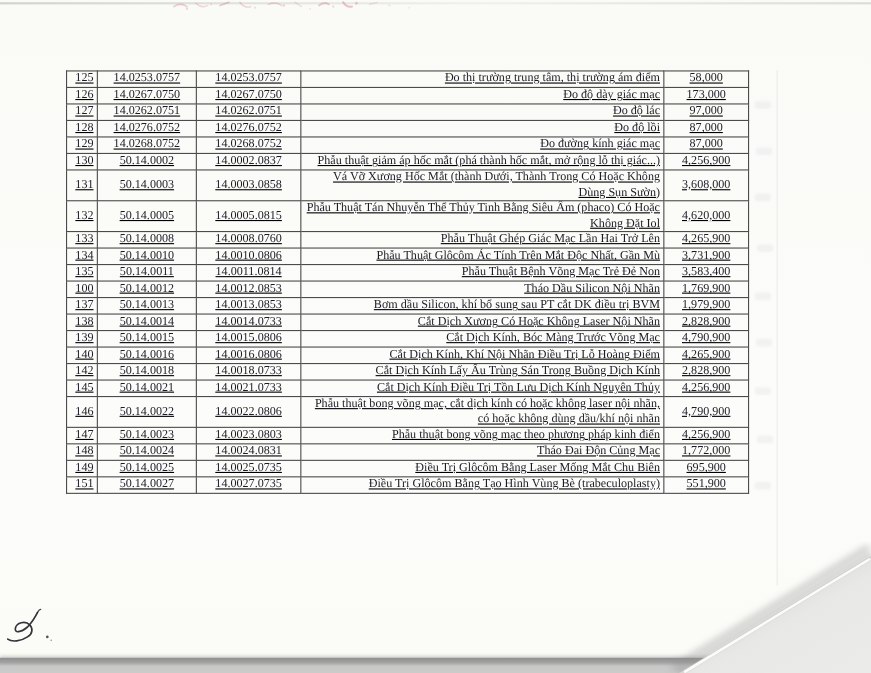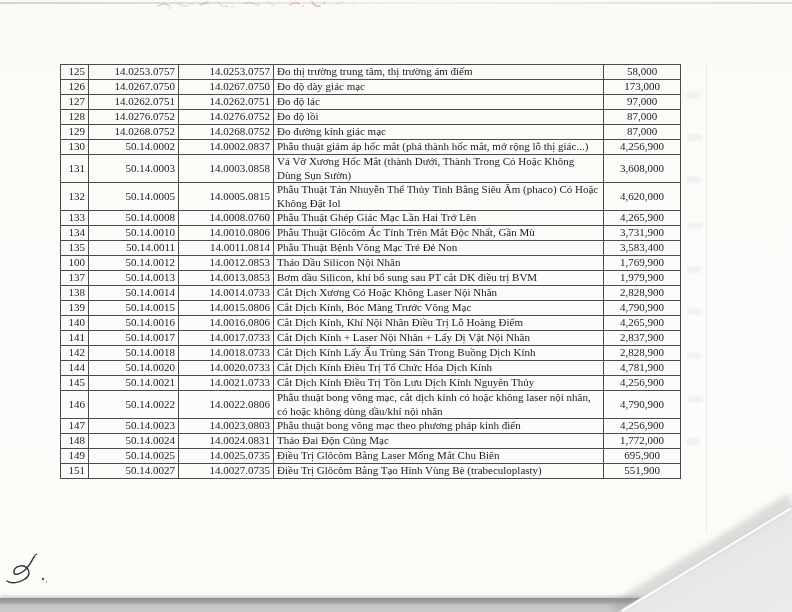--- a/index.html
+++ b/index.html
@@ -12,29 +12,29 @@
   .paper{position:absolute;inset:0;background:linear-gradient(180deg,#fafaf7 0%,#fcfcfa 60%,#fbfbf8 100%);}
   
   .top-scan-line{position:absolute;left:0;top:2px;width:100%;height:2px;
     background:linear-gradient(90deg,rgba(150,150,150,.40),rgba(170,170,170,.12) 55%,rgba(150,150,150,.30));}
   
   .red-bleed{position:absolute;left:140px;top:0;width:245px;height:18px;}
   
   .ghost-col-line{position:absolute;left:706px;top:64px;width:1px;height:468px;background:rgba(110,110,135,.10);}
   .ghost-smudge{position:absolute;width:15px;height:7px;background:rgba(110,110,140,.07);border-radius:3px;filter:blur(1px);}
   
-  table.price{position:absolute;left:60px;top:64px;border-collapse:collapse;table-layout:fixed;width:620px;}
+  table.price{position:absolute;left:60px;top:64px;border-collapse:collapse;table-layout:fixed;width:620px;text-decoration:underline;}
   table.price td{
     border:1px solid #4b4b4b;
     font-size:11px;line-height:13.5px;color:#1c1c26;
     padding:0 3px;height:14px;vertical-align:middle;overflow:hidden;
   }
   td.c-no{text-align:right;padding-right:2px;}
-  td.c-code{text-align:right;padding-left:4px;}
-  td.c-name{text-align:left;}
+  td.c-code{text-align:center;padding-left:4px;}
+  td.c-name{text-align:right;}
   td.c-price{text-align:center;padding-right:4px;}
   
   .bottom-strip{position:absolute;left:0;bottom:0;width:100%;height:14px;
     background:linear-gradient(180deg,#8f8f8f 0%,#a2a2a2 30%,#c7c7c6 55%,#cbcbca 100%);
     box-shadow:0 -2px 3px rgba(120,120,120,.35);}
   
   .fold-svg{position:absolute;left:592px;top:492px;width:200px;height:120px;}
   
   .pen-svg{position:absolute;left:4px;top:550px;width:70px;height:45px;}
 </style>
@@ -185,39 +185,25 @@
         <td class="c-price">4,790,900</td>
       </tr>
       <tr>
         <td class="c-no">140</td>
         <td class="c-code">50.14.0016</td>
         <td class="c-code">14.0016.0806</td>
         <td class="c-name">Cắt Dịch Kính, Khí Nội Nhãn Điều Trị Lỗ Hoàng Điểm</td>
         <td class="c-price">4,265,900</td>
       </tr>
       <tr>
-        <td class="c-no">141</td>
-        <td class="c-code">50.14.0017</td>
-        <td class="c-code">14.0017.0733</td>
-        <td class="c-name">Cắt Dịch Kính + Laser Nội Nhãn + Lấy Dị Vật Nội Nhãn</td>
-        <td class="c-price">2,837,900</td>
-      </tr>
-      <tr>
         <td class="c-no">142</td>
         <td class="c-code">50.14.0018</td>
         <td class="c-code">14.0018.0733</td>
         <td class="c-name">Cắt Dịch Kính Lấy Ấu Trùng Sán Trong Buồng Dịch Kính</td>
         <td class="c-price">2,828,900</td>
-      </tr>
-      <tr>
-        <td class="c-no">144</td>
-        <td class="c-code">50.14.0020</td>
-        <td class="c-code">14.0020.0733</td>
-        <td class="c-name">Cắt Dịch Kính Điều Trị Tổ Chức Hóa Dịch Kính</td>
-        <td class="c-price">4,781,900</td>
       </tr>
       <tr>
         <td class="c-no">145</td>
         <td class="c-code">50.14.0021</td>
         <td class="c-code">14.0021.0733</td>
         <td class="c-name">Cắt Dịch Kính Điều Trị Tồn Lưu Dịch Kính Nguyên Thủy</td>
         <td class="c-price">4,256,900</td>
       </tr>
       <tr>
         <td class="c-no">146</td>

